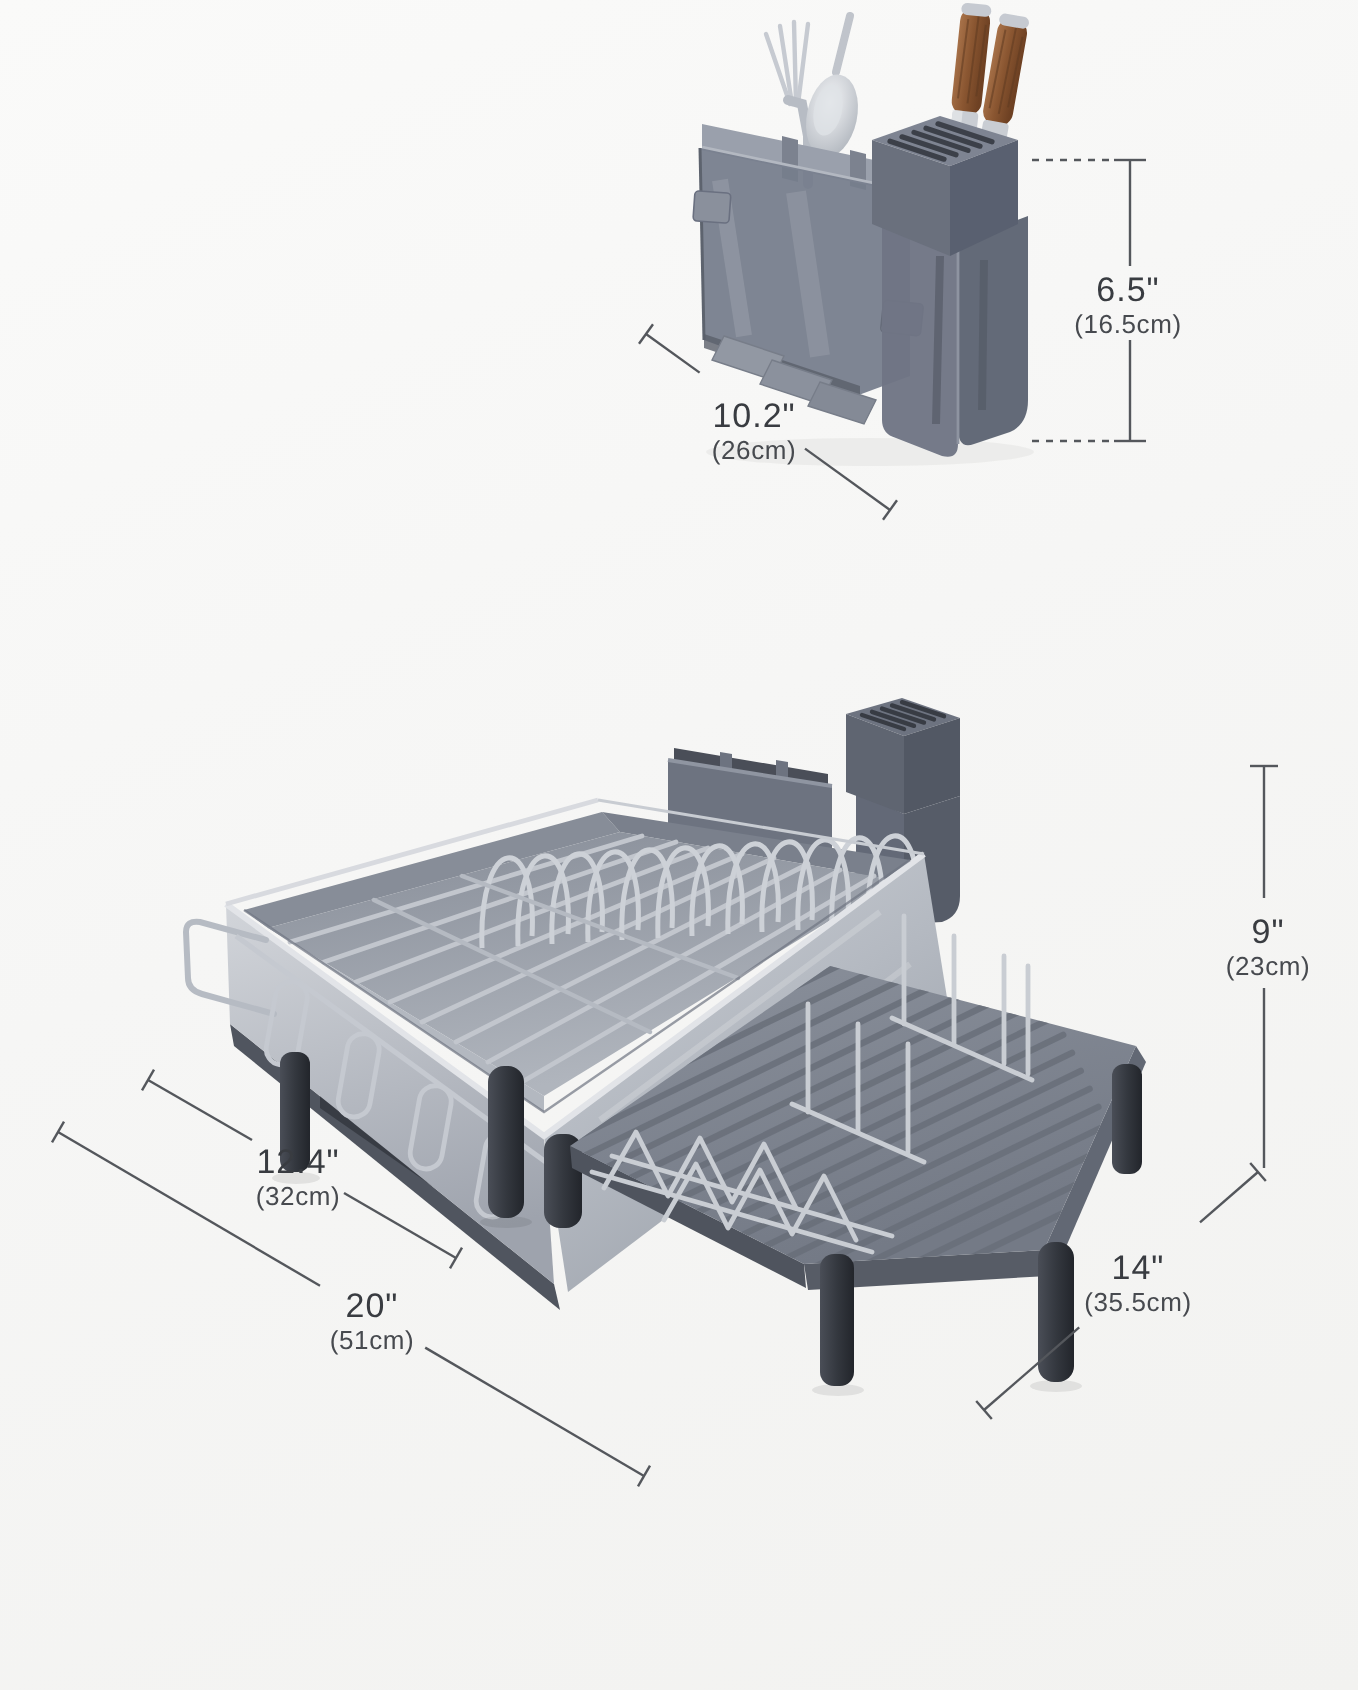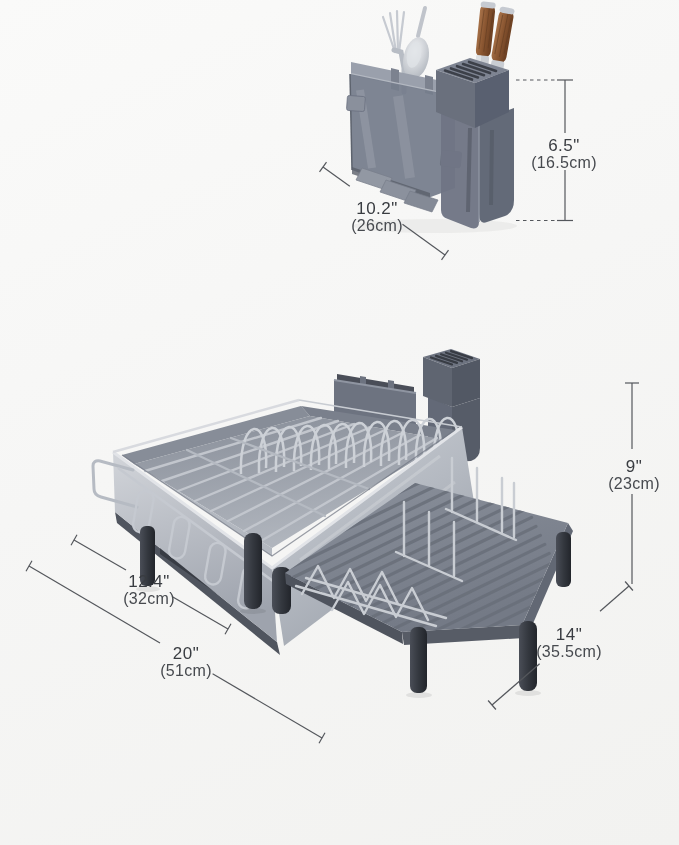--- a/index.html
+++ b/index.html
@@ -8,21 +8,21 @@
     position:relative;width:679px;height:845px;overflow:hidden;
     background:linear-gradient(155deg,#fafaf9 0%,#f6f6f5 45%,#f2f2f0 100%);
     font-family:"Liberation Sans",sans-serif;
   }
   svg{position:absolute;left:0;top:0;}
   .dim{
     position:absolute;transform:translate(-50%,-50%);
     text-align:center;color:#393c41;white-space:nowrap;
   }
   .dim .in{display:block;font-size:17px;line-height:18px;letter-spacing:.5px;font-weight:500;}
-  .dim .cm{display:block;font-size:16px;line-height:15px;color:#474a4f;letter-spacing:.3px;}
+  .dim .cm{display:block;font-size:13px;line-height:15px;color:#474a4f;letter-spacing:.3px;}
   .ann line, .ann path{stroke:#54575c;stroke-width:1.2;fill:none;}
   .ann .dash{stroke-dasharray:3.5 3.5;}
 </style>
 </head>
 <body>
 
 <div class="stage">
 
   <svg width="679" height="845" viewBox="0 0 679 845">
     <defs>

